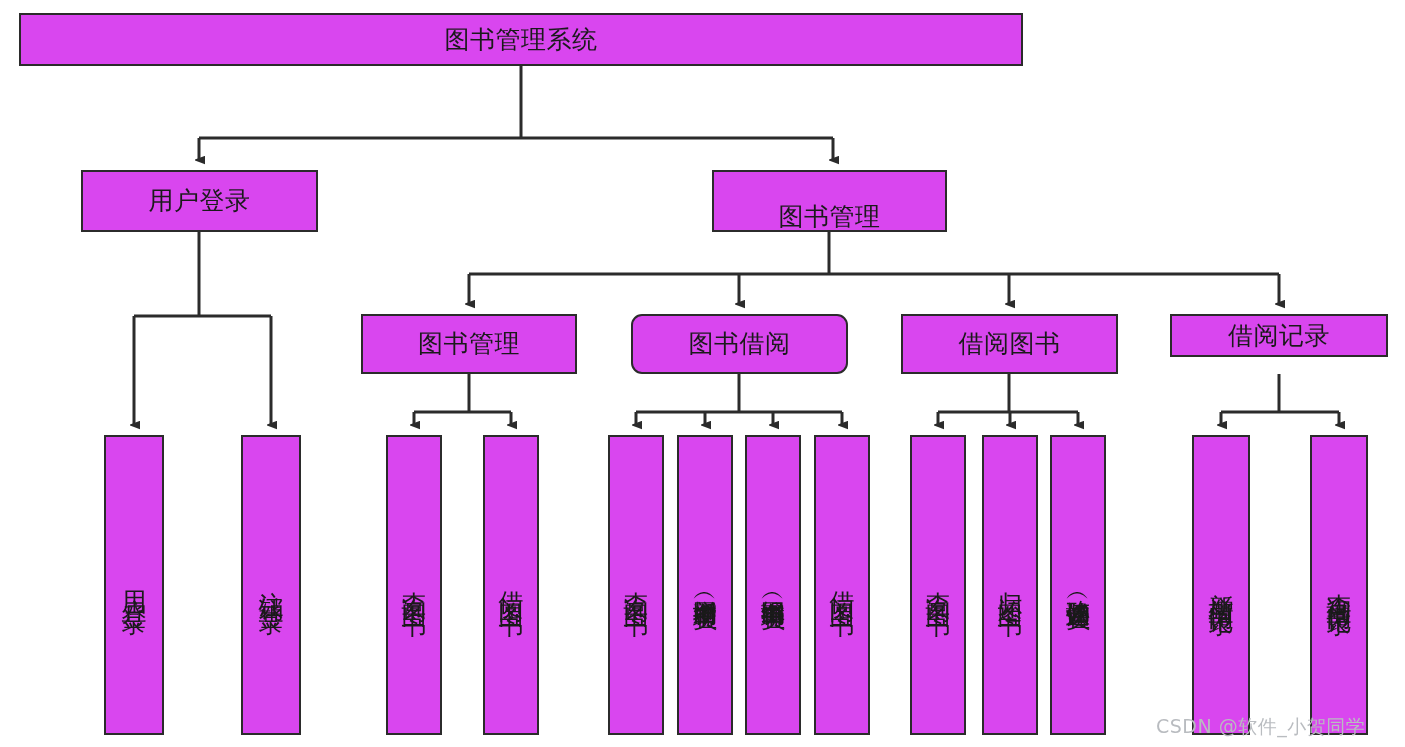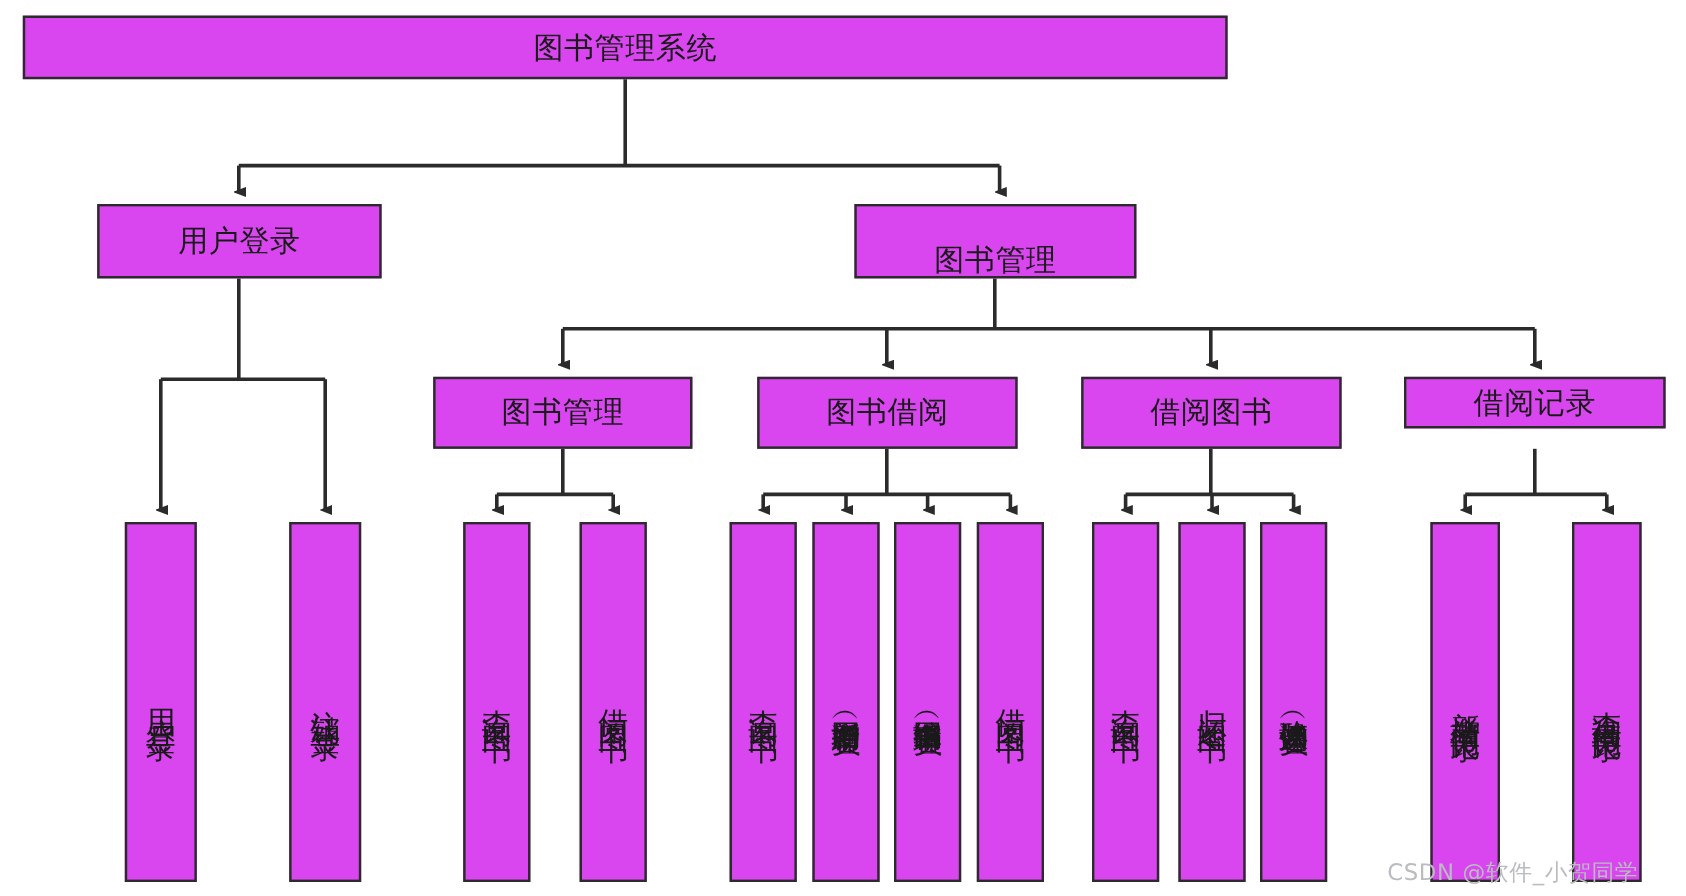--- a/index.html
+++ b/index.html
@@ -131,21 +131,21 @@
   <div class="node-box" style="left:81px; top:170px; width:237px; height:62px;">
     <span class="node-label-h">用户登录</span>
   </div>
   <div class="node-box" style="left:712px; top:170px; width:235px; height:62px;align-items:flex-end;">
     <span class="node-label-h">图书管理</span>
   </div>
 
   <div class="node-box" style="left:361px; top:314px; width:216px; height:60px;">
     <span class="node-label-h">图书管理</span>
   </div>
-  <div class="node-box" style="left:631px; top:314px; width:217px; height:60px;">
+  <div class="node-box" style="left:631px; top:314px; width:217px; height:60px;border-radius:11px;">
     <span class="node-label-h">图书借阅</span>
   </div>
   <div class="node-box" style="left:901px; top:314px; width:217px; height:60px;">
     <span class="node-label-h">借阅图书</span>
   </div>
   <div class="node-box" style="left:1170px; top:314px; width:218px; height:43px;">
     <span class="node-label-h">借阅记录</span>
   </div>
 
   <div class="node-box leaf-box" style="left:104px; top:435px; width:60px; height:300px;">

